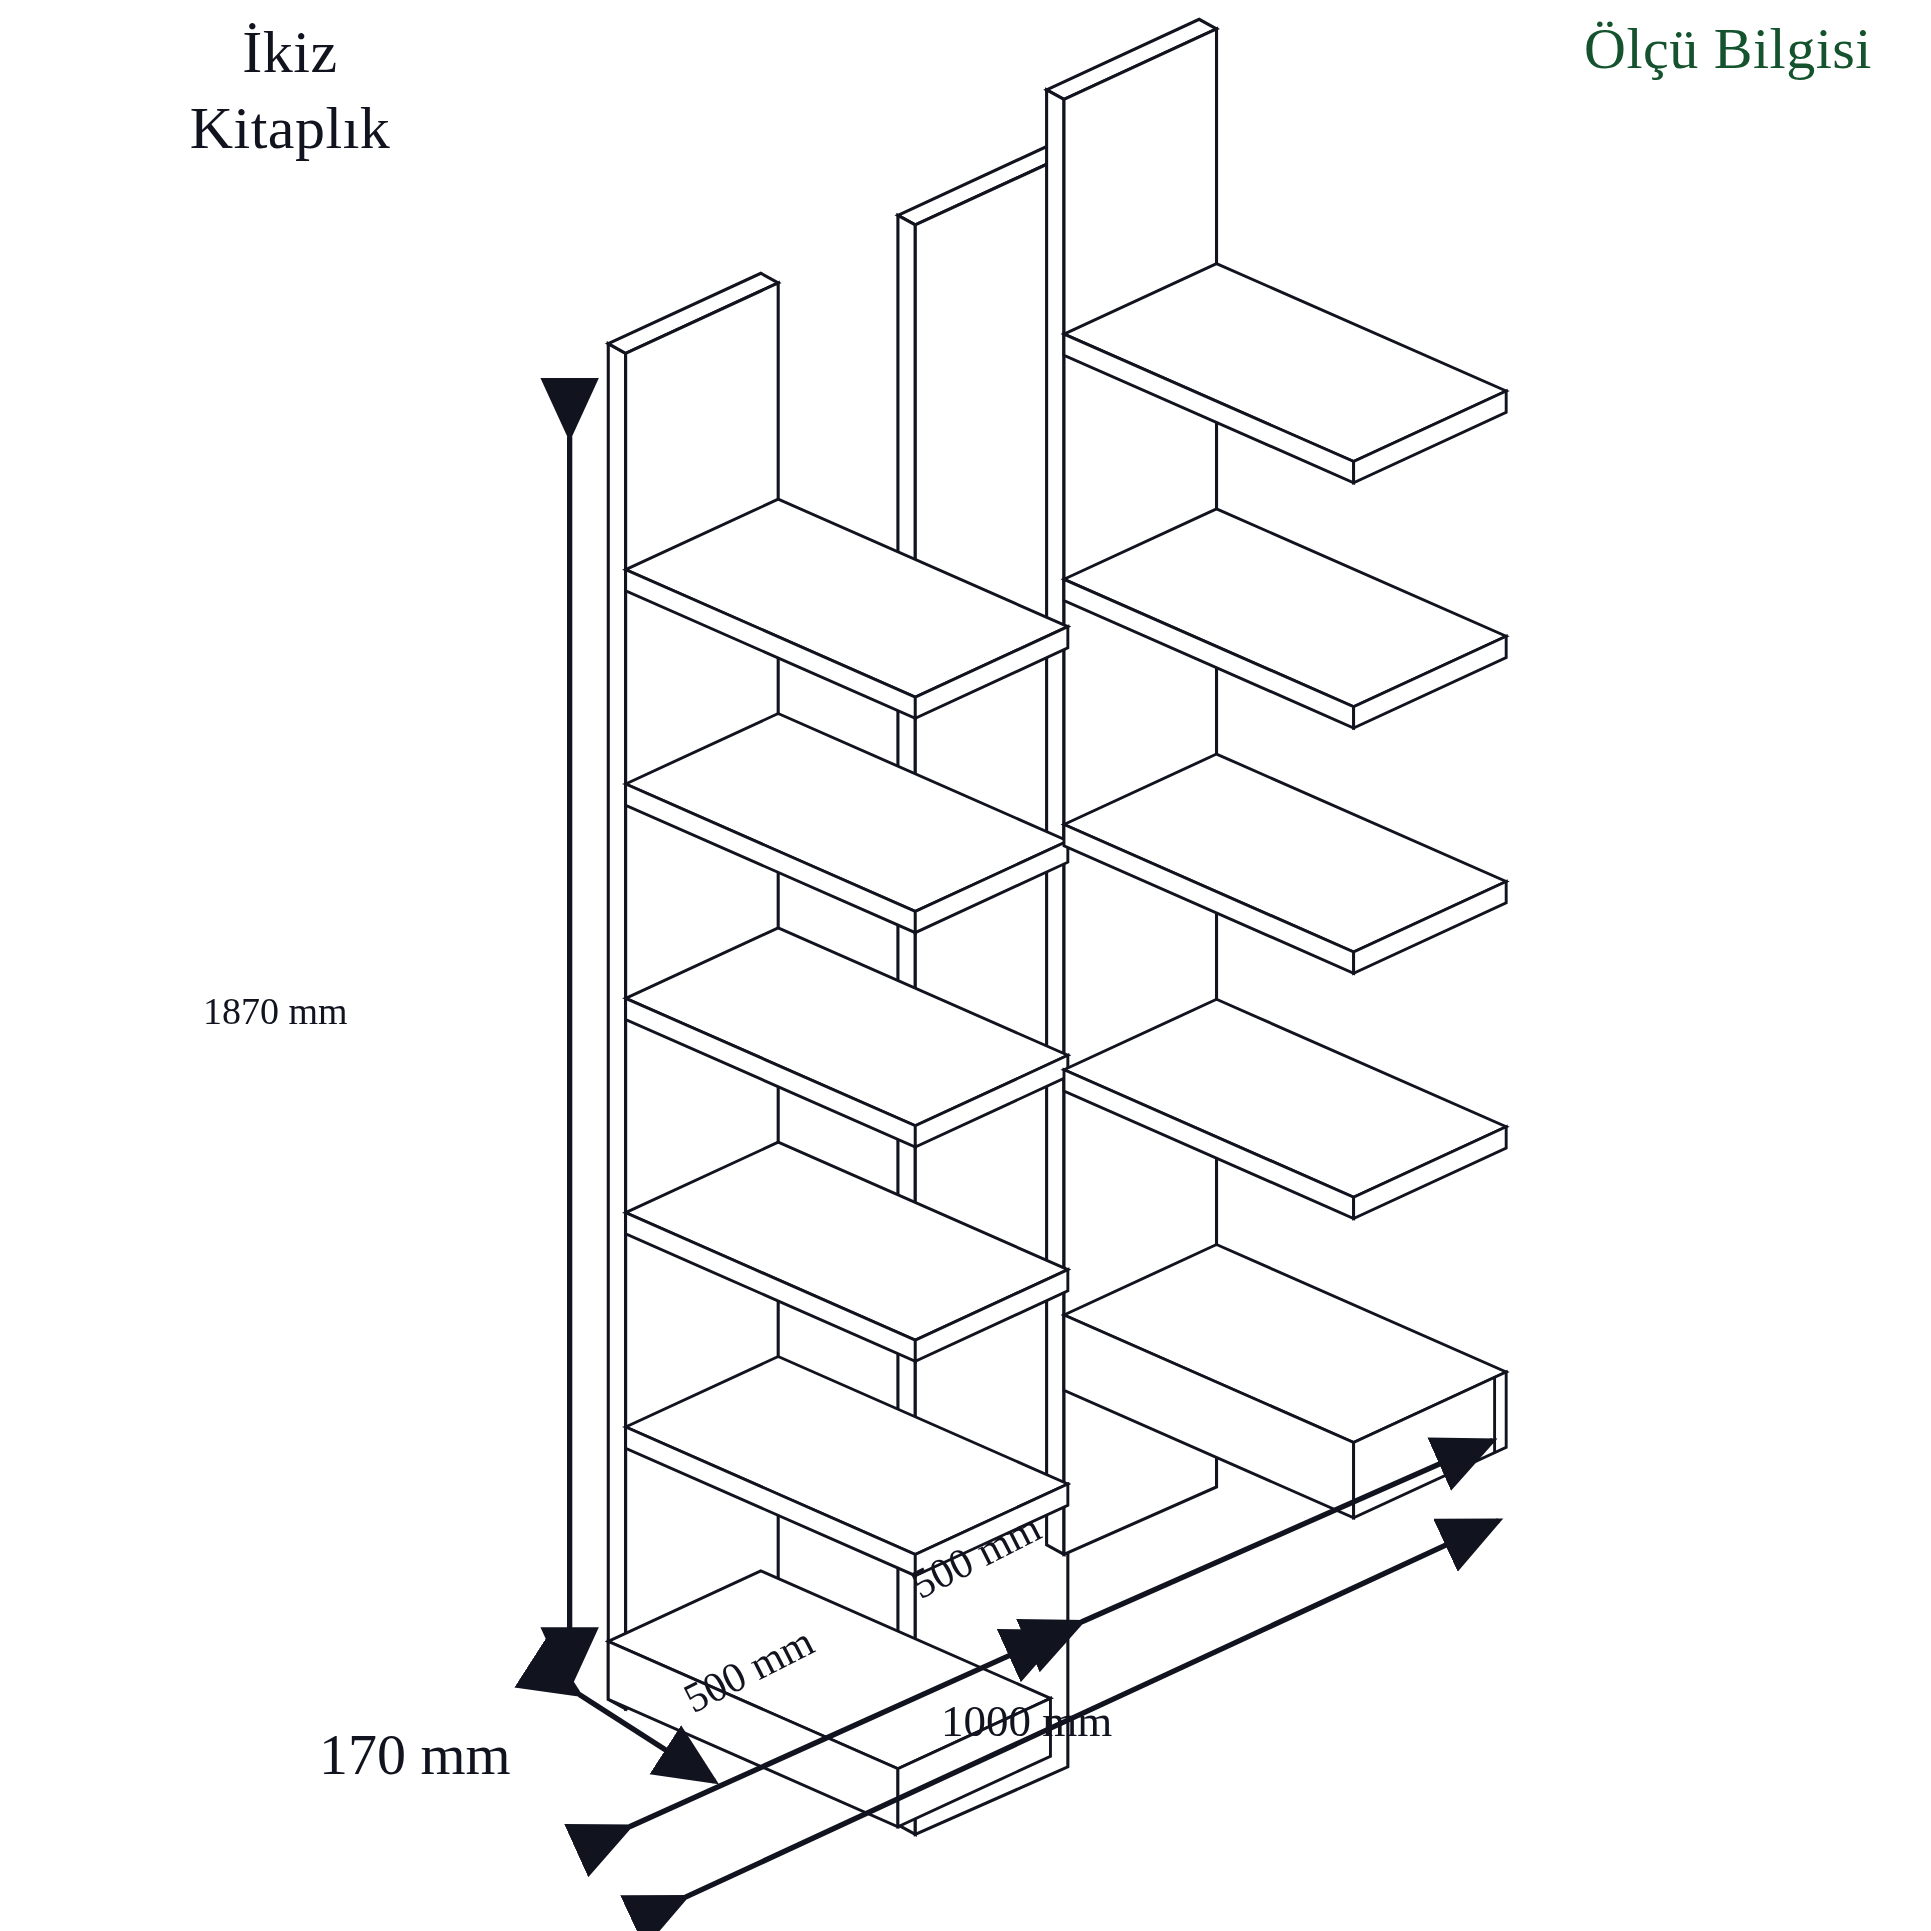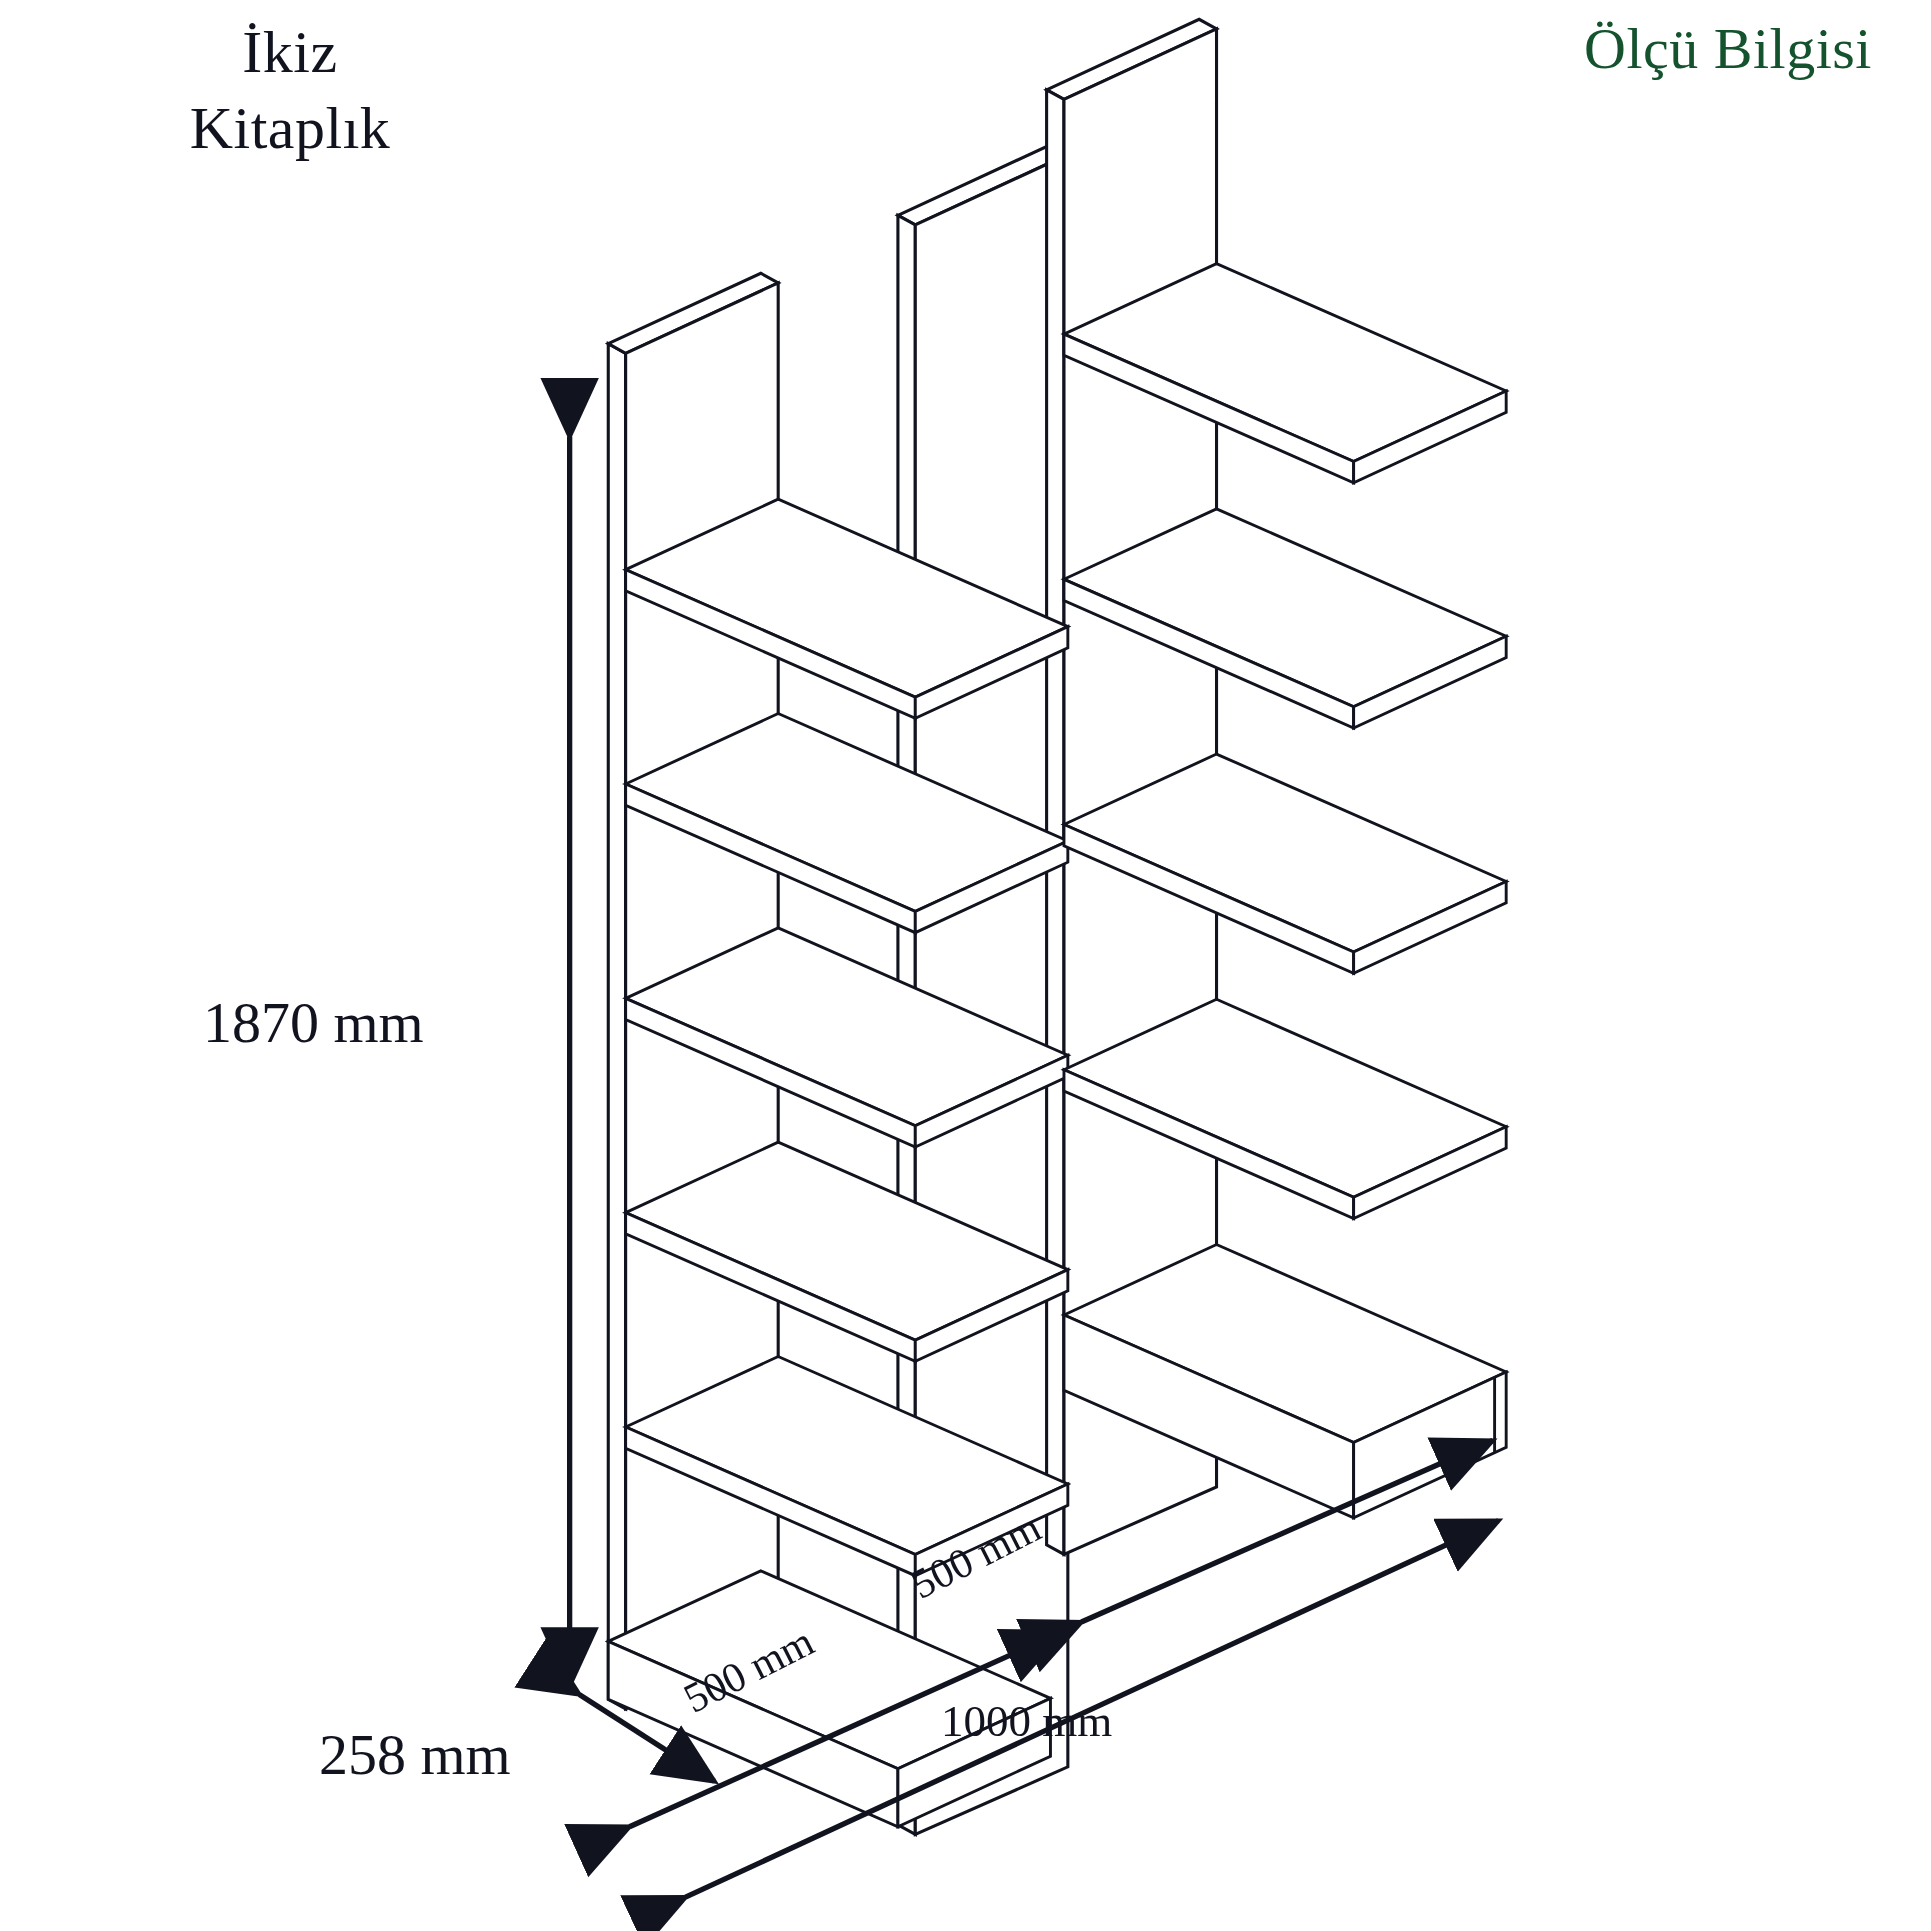--- a/index.html
+++ b/index.html
@@ -37,21 +37,21 @@
     white-space: nowrap;
   }
   .dim-label {
     position: absolute;
     color: #11131f;
     white-space: nowrap;
   }
   #dim-height-label {
     left: 203px;
     top: 989px;
-    font-size: 58px;
+    font-size: 38px;
   }
   #dim-depth-label {
     left: 319px;
     top: 1721px;
     font-size: 58px;
   }
   #dim-width-label {
     left: 941px;
     top: 1695px;
     font-size: 45px;
@@ -228,21 +228,21 @@
     </g>
 
     <g>
       <line class="dim-line" x1="710" y1="1965" x2="1552" y2="1575" marker-start="url(#ah)" marker-end="url(#ah)"></line>
     </g>
 
   </svg>
 
   <div class="dim-label" id="dim-height-label">1870 mm</div>
 
-  <div class="dim-label" id="dim-depth-label">258 mm</div>
+  <div class="dim-label" id="dim-depth-label">170 mm</div>
 
   <div class="dim-label" id="dim-half1-label">500 mm</div>
 
   <div class="dim-label" id="dim-half2-label">500 mm</div>
 
   <div class="dim-label" id="dim-width-label">1000 mm</div>
 
 </div>
 
 

